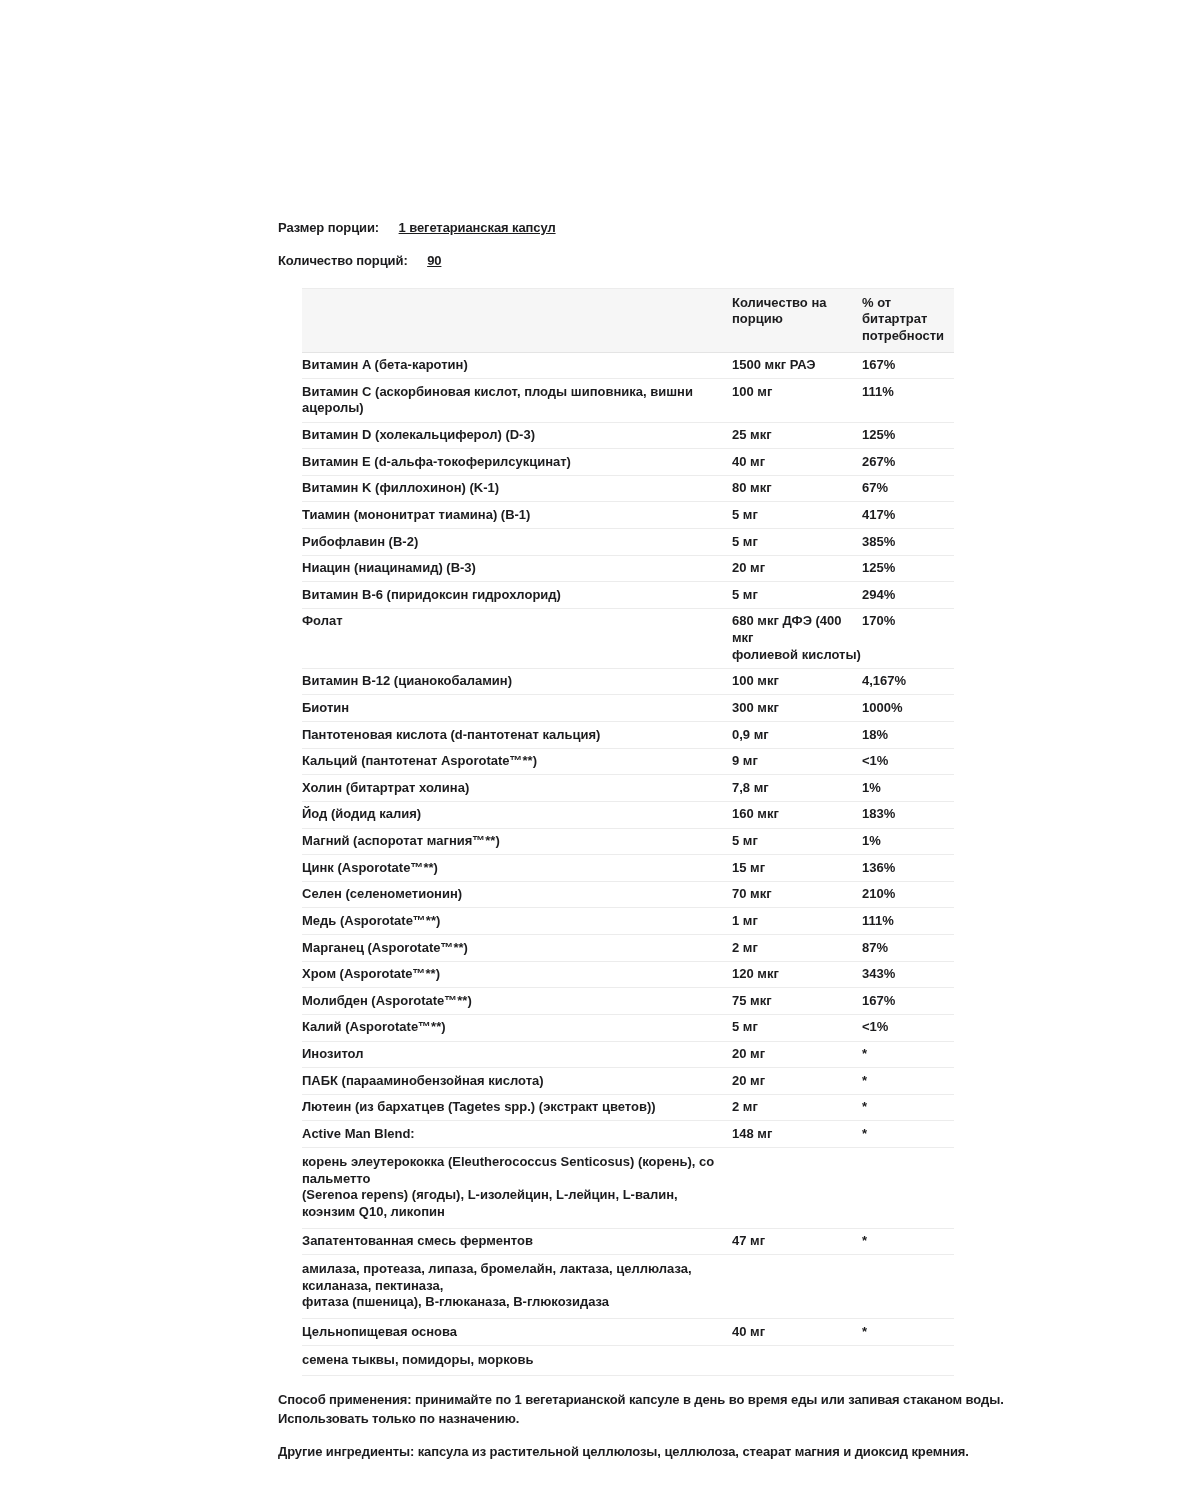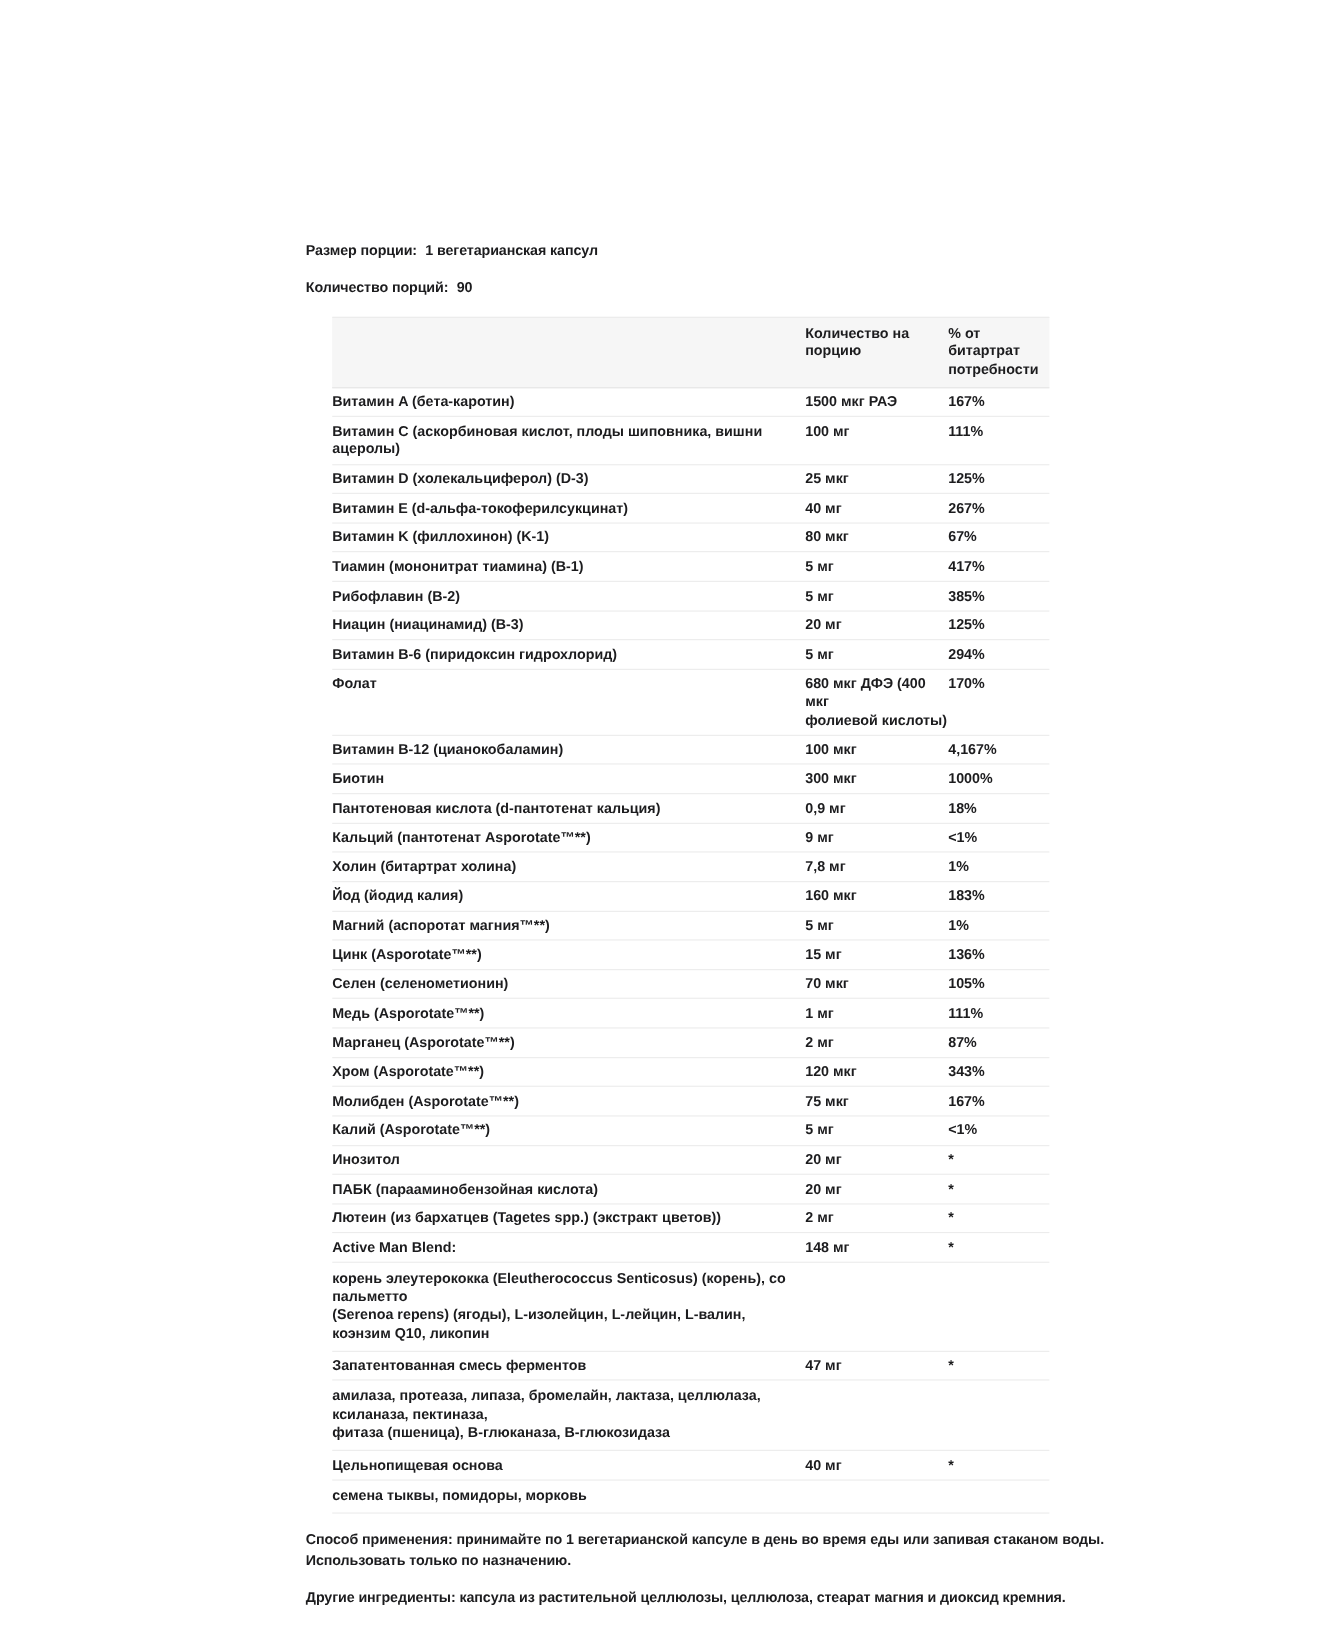--- a/index.html
+++ b/index.html
@@ -13,21 +13,21 @@
   .sheet {
     position: absolute;
     left: 278px; top: 220px;
     width: 856px;
     color: #1c1c1e;
     font-weight: 700;
     font-size: 13px;
     line-height: 1.3;
   }
   .top-line { margin-bottom: 16px; letter-spacing: -0.1px; }
-  .top-line .val { margin-left: 4px; }
+  .top-line .val { margin-left: 16px; text-decoration: underline; }
 
   .nutr-table { width: 652px; margin-top: 18px; margin-left: 24px; }
   .thead {
     display: grid;
     grid-template-columns: 430px 130px 92px;
     background: #f6f6f6;
     border-top: 1px solid #ececec;
     border-bottom: 1px solid #e4e4e4;
     padding: 6px 0 7px 0;
   }
@@ -159,21 +159,21 @@
           <div class="cell dv">1%</div>
         </div>
         <div class="trow">
           <div class="cell label">Цинк (Asporotate™**)</div>
           <div class="cell amount">15 мг</div>
           <div class="cell dv">136%</div>
         </div>
         <div class="trow">
           <div class="cell label">Селен (селенометионин)</div>
           <div class="cell amount">70 мкг</div>
-          <div class="cell dv">105%</div>
+          <div class="cell dv">210%</div>
         </div>
         <div class="trow">
           <div class="cell label">Медь (Asporotate™**)</div>
           <div class="cell amount">1 мг</div>
           <div class="cell dv">111%</div>
         </div>
         <div class="trow">
           <div class="cell label">Марганец (Asporotate™**)</div>
           <div class="cell amount">2 мг</div>
           <div class="cell dv">87%</div>

